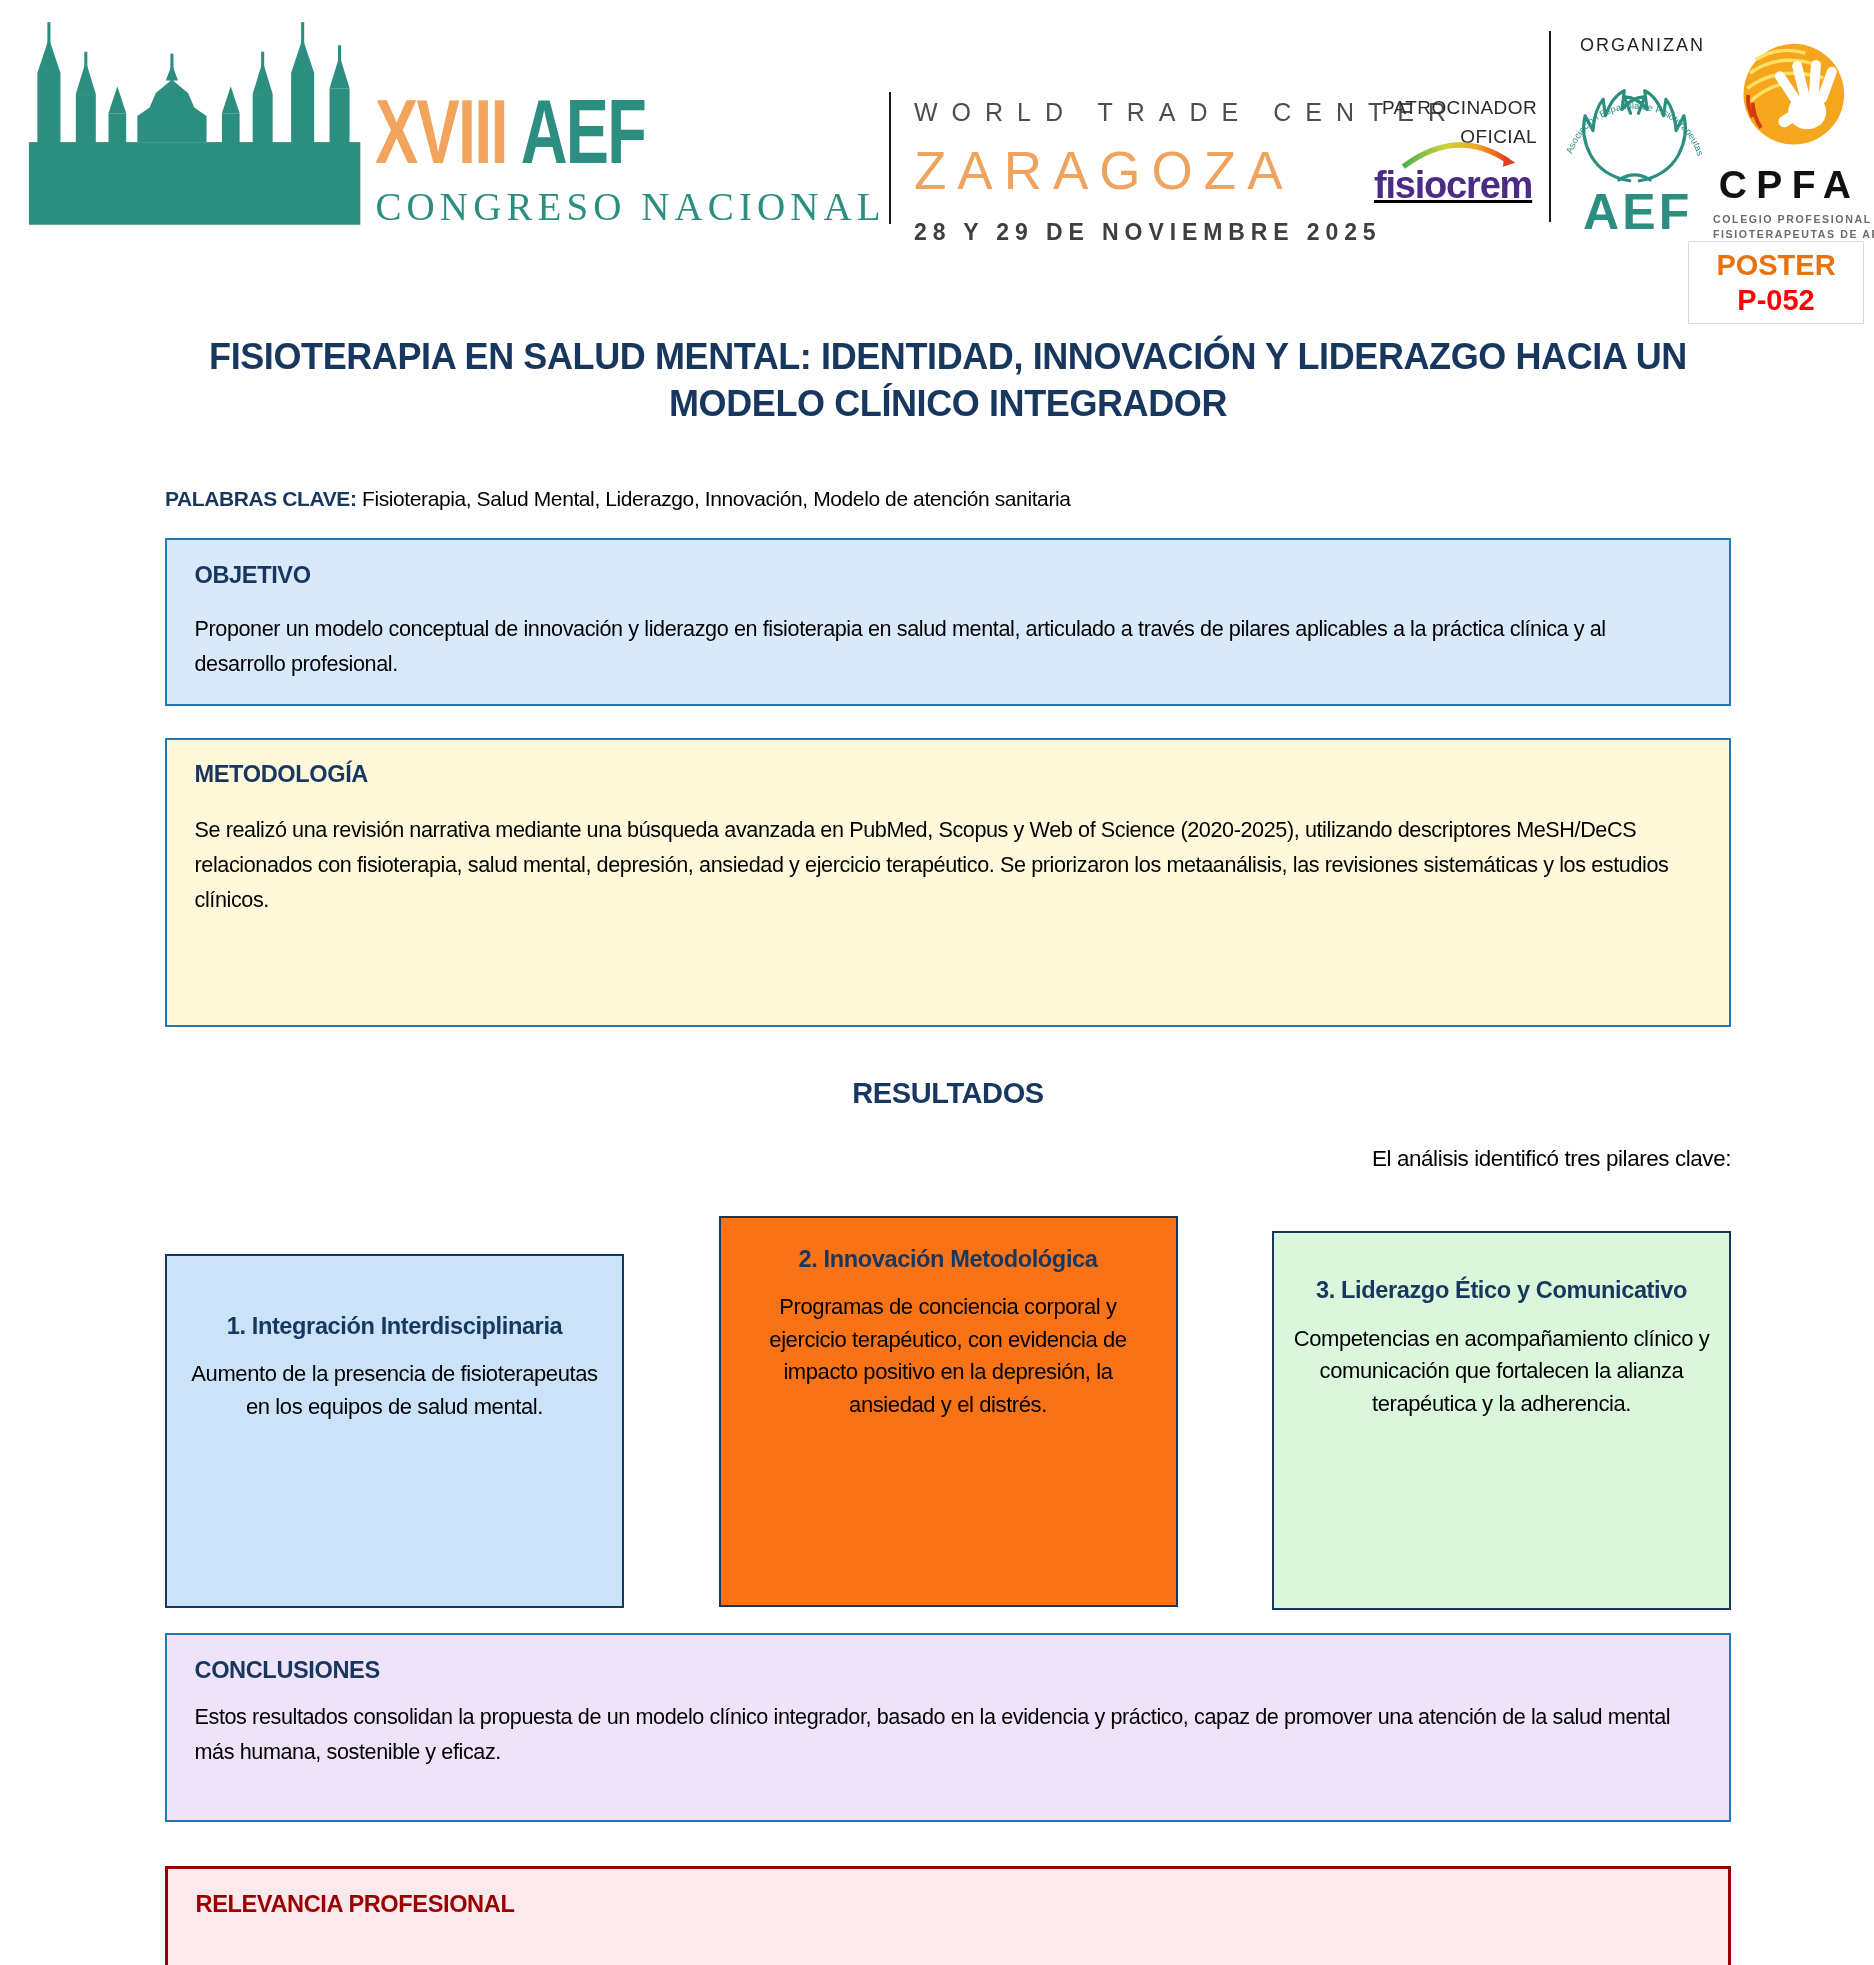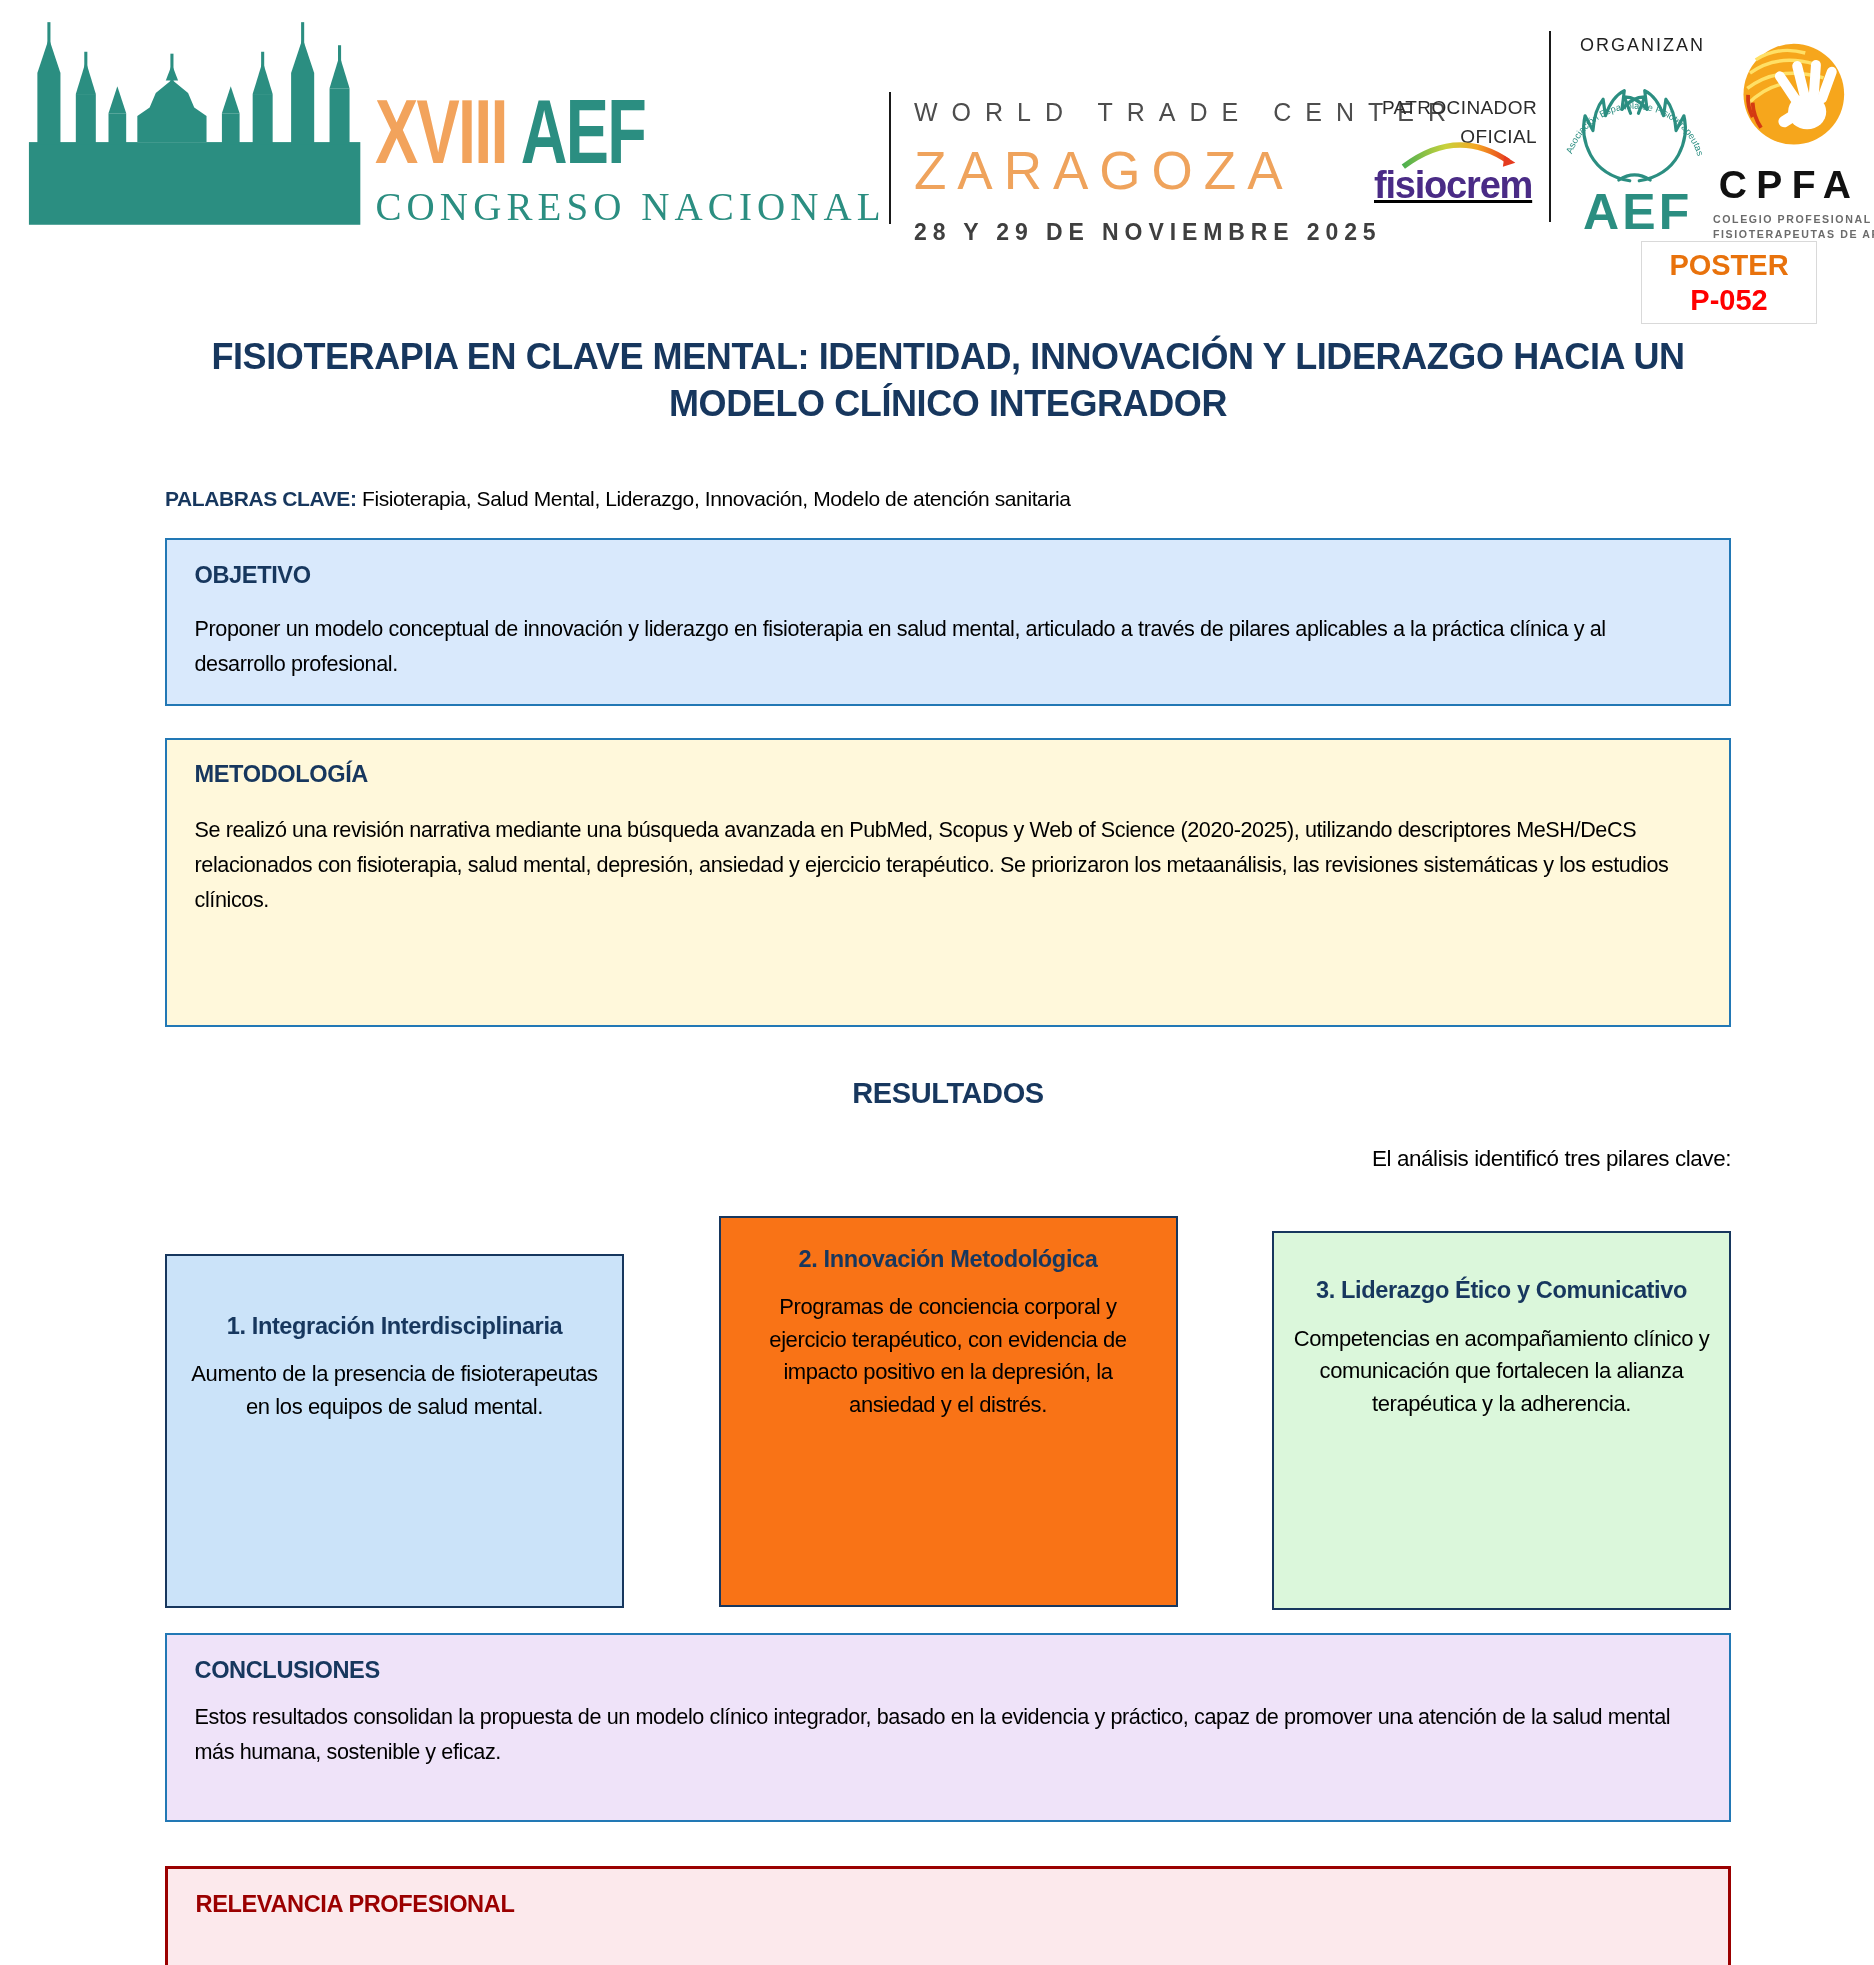--- a/index.html
+++ b/index.html
@@ -43,21 +43,21 @@
 
   .aef-org { position:absolute; left:1560px; top:59px; width:149px; }
   .aef-org svg { display:block; }
   .aef-name { color:#2B8E81; font-size:50px; font-weight:bold; letter-spacing:3.1px; margin:2.4px 0 0 23px; line-height:1; }
 
   .cpfa { position:absolute; left:1713px; top:37px; width:153px; text-align:center; }
   .cpfa svg { display:block; margin:0 auto; }
   .cpfa-name { font-size:39px; font-weight:bold; letter-spacing:9.4px; color:#111; margin-top:3.9px; white-space:nowrap; }
   .cpfa-sub { font-size:10.6px; font-weight:bold; color:#6b6b6b; letter-spacing:1.6px; line-height:1.4; margin-top:5.5px; white-space:nowrap; }
 
-  .poster-badge { position:absolute; left:1641px; top:241px; width:176px; height:83px;
+  .poster-badge { position:absolute; left:1688px; top:241px; width:176px; height:83px;
                   border:1.6px solid #d9d9d9; background:#fff;
                   display:flex; flex-direction:column; align-items:center; justify-content:center; }
   .poster-l1 { color:#E8720C; font-size:29px; font-weight:bold; line-height:1.2; }
   .poster-l2 { color:#FF0000; font-size:29px; font-weight:bold; line-height:1.2; }
 
   
   .content { position:absolute; top:332px; left:165px; width:1566px; }
 
   .title { text-align:center; color:#17375E; font-weight:bold; font-size:36px; line-height:1.3;
            margin:2.4px 23.6px 0; letter-spacing:-0.4px; }
@@ -208,21 +208,21 @@
   </div>
 
   <div class="poster-badge">
     <div class="poster-l1">POSTER</div>
     <div class="poster-l2">P-052</div>
   </div>
 </div>
 
 <div class="content">
 
-  <div class="title">FISIOTERAPIA EN CLAVE MENTAL: IDENTIDAD, INNOVACIÓN Y LIDERAZGO HACIA UN MODELO CLÍNICO INTEGRADOR</div>
+  <div class="title">FISIOTERAPIA EN SALUD MENTAL: IDENTIDAD, INNOVACIÓN Y LIDERAZGO HACIA UN MODELO CLÍNICO INTEGRADOR</div>
 
   <div class="keywords">
     <span class="kw-label">PALABRAS CLAVE:</span><span> Fisioterapia, Salud Mental, Liderazgo, Innovación, Modelo de atención sanitaria</span>
   </div>
 
   <div class="box objetivo">
     <h2>OBJETIVO</h2>
     <p>Proponer un modelo conceptual de innovación y liderazgo en fisioterapia en salud mental, articulado a través de pilares aplicables a la práctica clínica y al desarrollo profesional.</p>
   </div>
 

